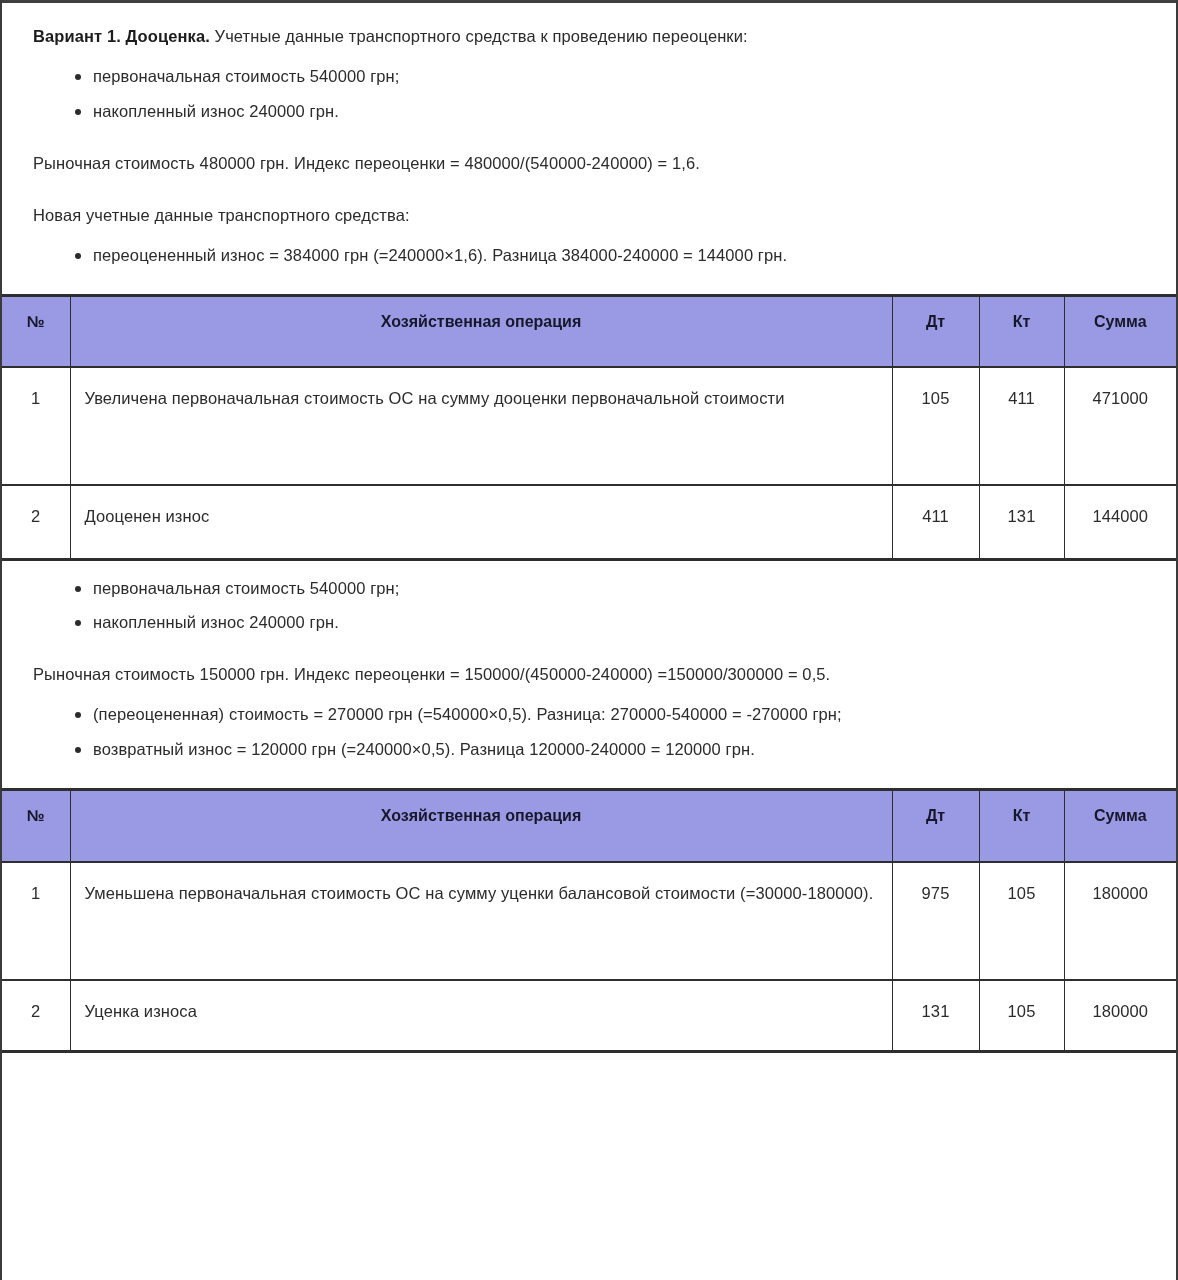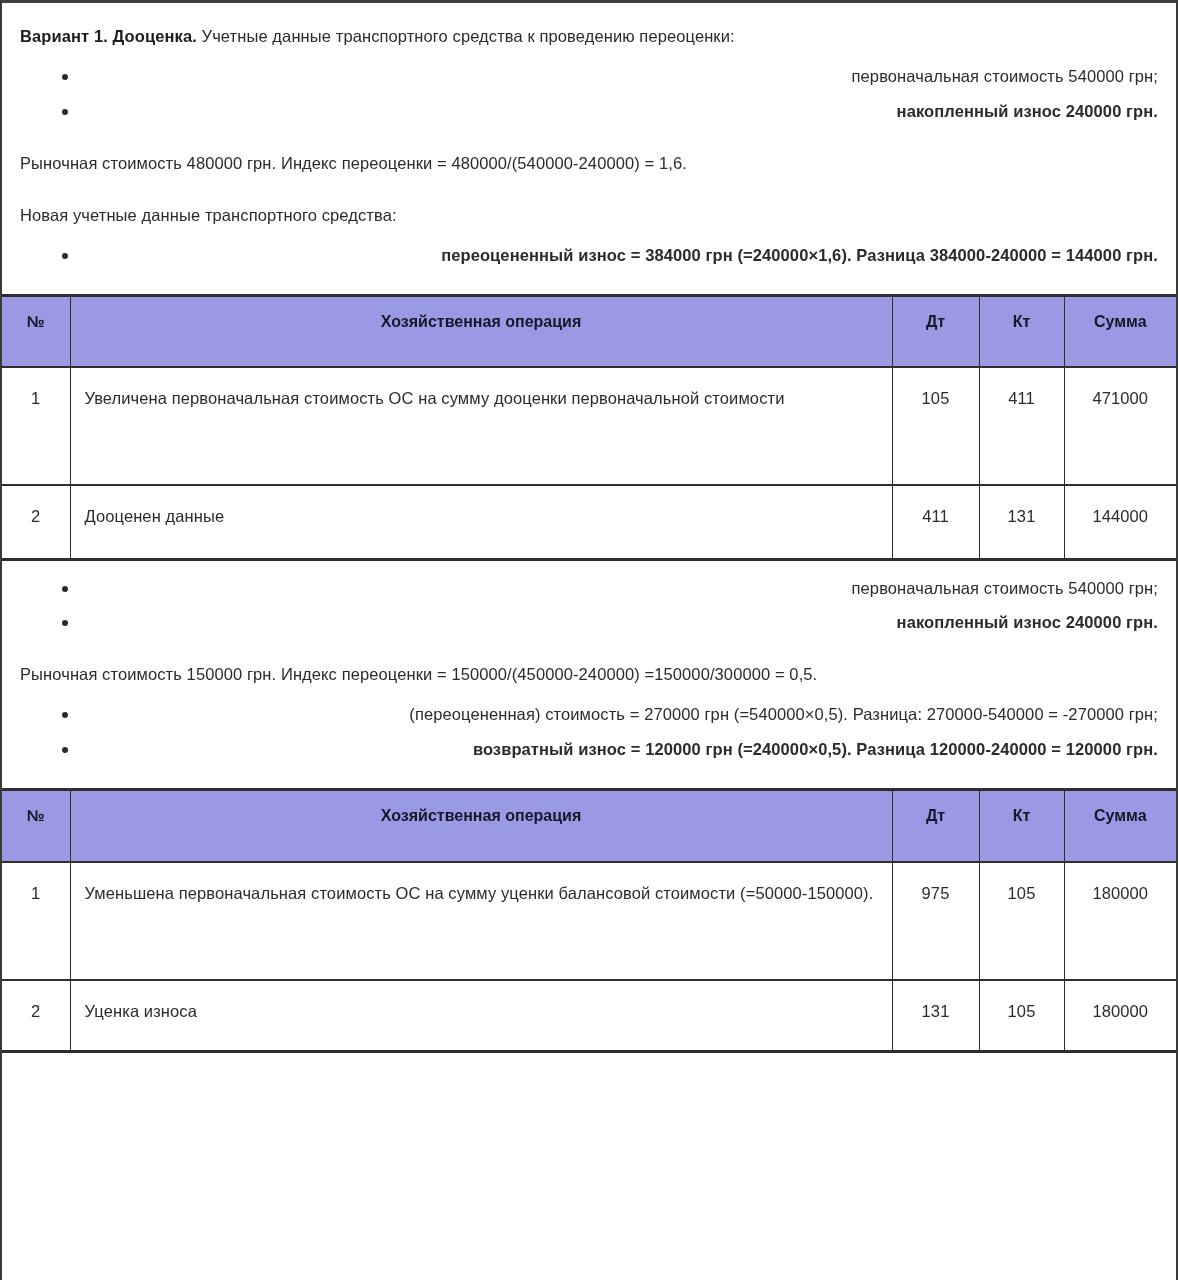--- a/index.html
+++ b/index.html
@@ -19,21 +19,21 @@
     background: #ffffff;
     overflow: hidden;
     box-sizing: border-box;
     border-left: 2px solid #3a3a3a;
     border-right: 2px solid #3a3a3a;
     border-top: 3px solid #3f3f3f;
   }
 
   
   .prose {
-    padding: 0 18px 0 18px;
+    padding: 0 18px 0 31px;
     box-sizing: border-box;
   }
   .para {
     font-size: 16.5px;
     line-height: 1.45;
     color: #2b2b2b;
     margin: 0;
     padding: 0;
     letter-spacing: .1px;
   }
@@ -52,23 +52,22 @@
     padding: 16px 0 0 0;
     list-style: none;
   }
   ul.bullets li {
     position: relative;
     font-size: 16.5px;
     line-height: 1.45;
     color: #2b2b2b;
     padding: 0 0 11px 60px;
     letter-spacing: .1px;
-    text-align: right;
-  }
-  ul.bullets li:last-child { padding-bottom: 0; font-weight: bold; }
+  }
+  ul.bullets li:last-child { padding-bottom: 0; }
   ul.bullets li::before {
     content: "";
     position: absolute;
     left: 42px;
     top: 9px;
     width: 6px;
     height: 6px;
     border-radius: 50%;
     background: #2b2b2b;
   }
@@ -174,21 +173,21 @@
     <tbody>
       <tr class="r-tall">
         <td class="num">1</td>
         <td class="op">Увеличена первоначальная стоимость ОС на сумму дооценки первоначальной стоимости</td>
         <td class="dt">105</td>
         <td class="kt">411</td>
         <td class="sum">471000</td>
       </tr>
       <tr class="r-short">
         <td class="num">2</td>
-        <td class="op">Дооценен данные</td>
+        <td class="op">Дооценен износ</td>
         <td class="dt">411</td>
         <td class="kt">131</td>
         <td class="sum">144000</td>
       </tr>
     </tbody>
   </table>
 
   <div class="prose">
 
     <ul class="bullets">
@@ -220,21 +219,21 @@
         <th>№</th>
         <th>Хозяйственная операция</th>
         <th>Дт</th>
         <th>Кт</th>
         <th>Сумма</th>
       </tr>
     </thead>
     <tbody>
       <tr class="r-tall">
         <td class="num">1</td>
-        <td class="op">Уменьшена первоначальная стоимость ОС на сумму уценки балансовой стоимости (=50000-150000).</td>
+        <td class="op">Уменьшена первоначальная стоимость ОС на сумму уценки балансовой стоимости (=30000-180000).</td>
         <td class="dt">975</td>
         <td class="kt">105</td>
         <td class="sum">180000</td>
       </tr>
       <tr class="r-cut">
         <td class="num">2</td>
         <td class="op">Уценка износа</td>
         <td class="dt">131</td>
         <td class="kt">105</td>
         <td class="sum">180000</td>

